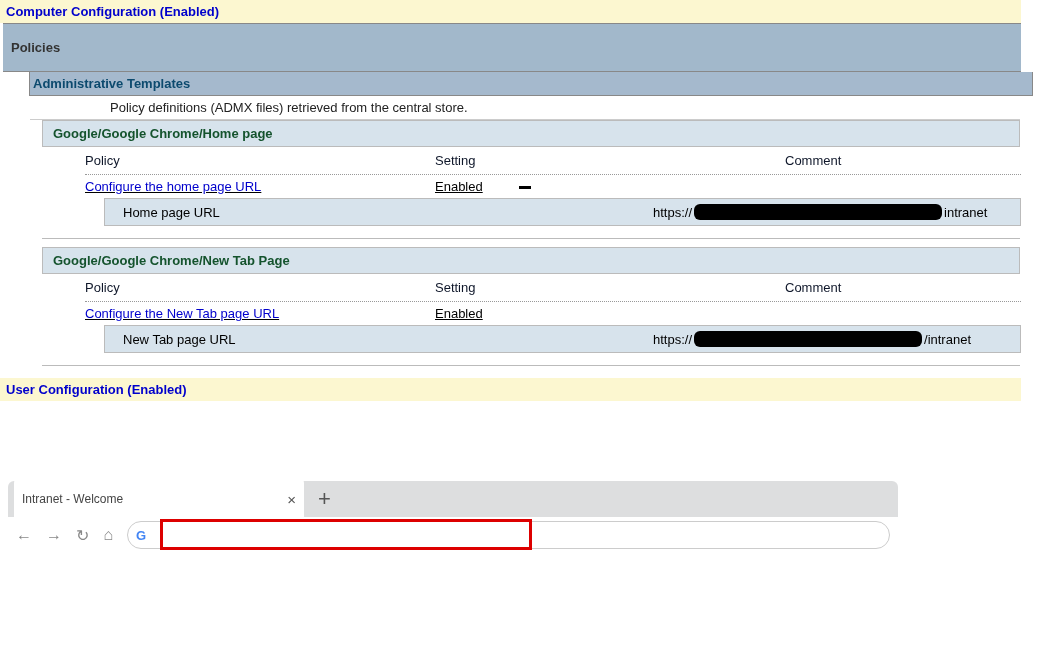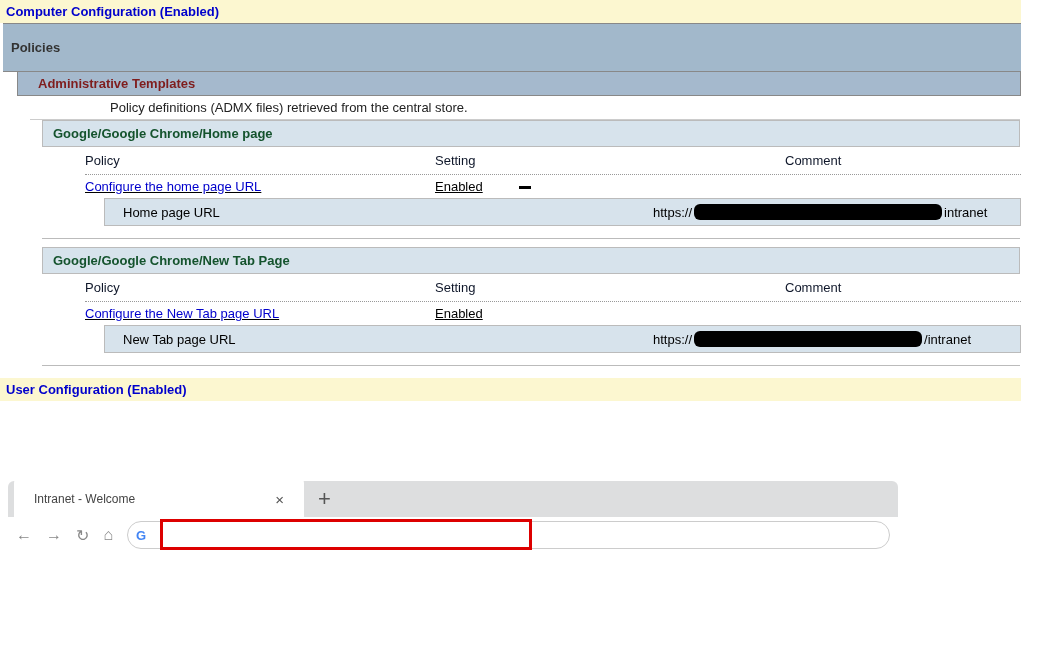--- a/index.html
+++ b/index.html
@@ -25,25 +25,25 @@
       border-left: none;
       border-right: none;
       padding: 16px 8px;
       font-weight: bold;
       color: #333;
       width: 1018px;
       margin-left: 3px;
     }
     .band-med {
       background: #a5b9cd;
-      padding: 4px 20px;
-      font-weight: bold;
-      color: #7f1d1d;
+      padding: 4px 3px;
+      font-weight: bold;
+      color: #0c4a6e;
       width: 1004px;
-      margin-left: 17px;
+      margin-left: 29px;
       border: 1px solid #888;
       border-top: none;
     }
     .info-row {
       padding: 4px 0 4px 80px;
       color: #222;
       width: 990px;
       margin-left: 30px;
       border-bottom: 1px solid #ccc;
     }
@@ -112,21 +112,21 @@
       height: 36px;
       background: #dddedf;
       border-radius: 6px 6px 0 0;
     }
     .tab {
       display: flex;
       align-items: center;
       background: #fff;
       height: 48px;
       margin-left: 6px;
-      padding: 0 20px;
+      padding: 0 8px;
       border-radius: 8px 8px 0 0;
       gap: 60px;
       font-size: 12px;
       color: #444;
       min-width: 290px;
       justify-content: space-between;
     }
     .tab-close { font-size: 15px; color: #555; cursor: pointer; }
     .newtab { font-size: 22px; color: #555; margin-left: 14px; cursor: pointer; }
     .toolbar {

